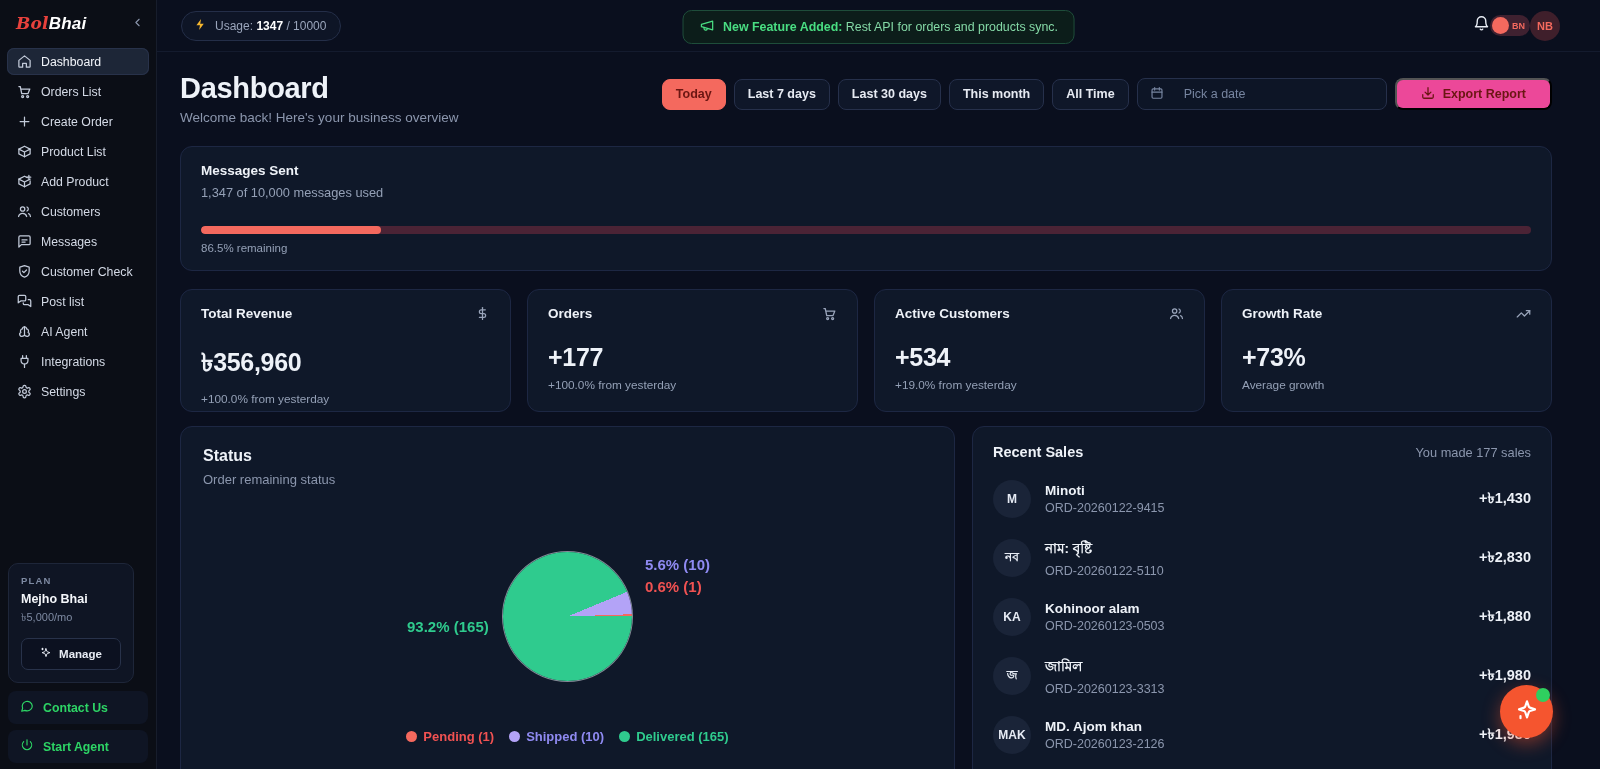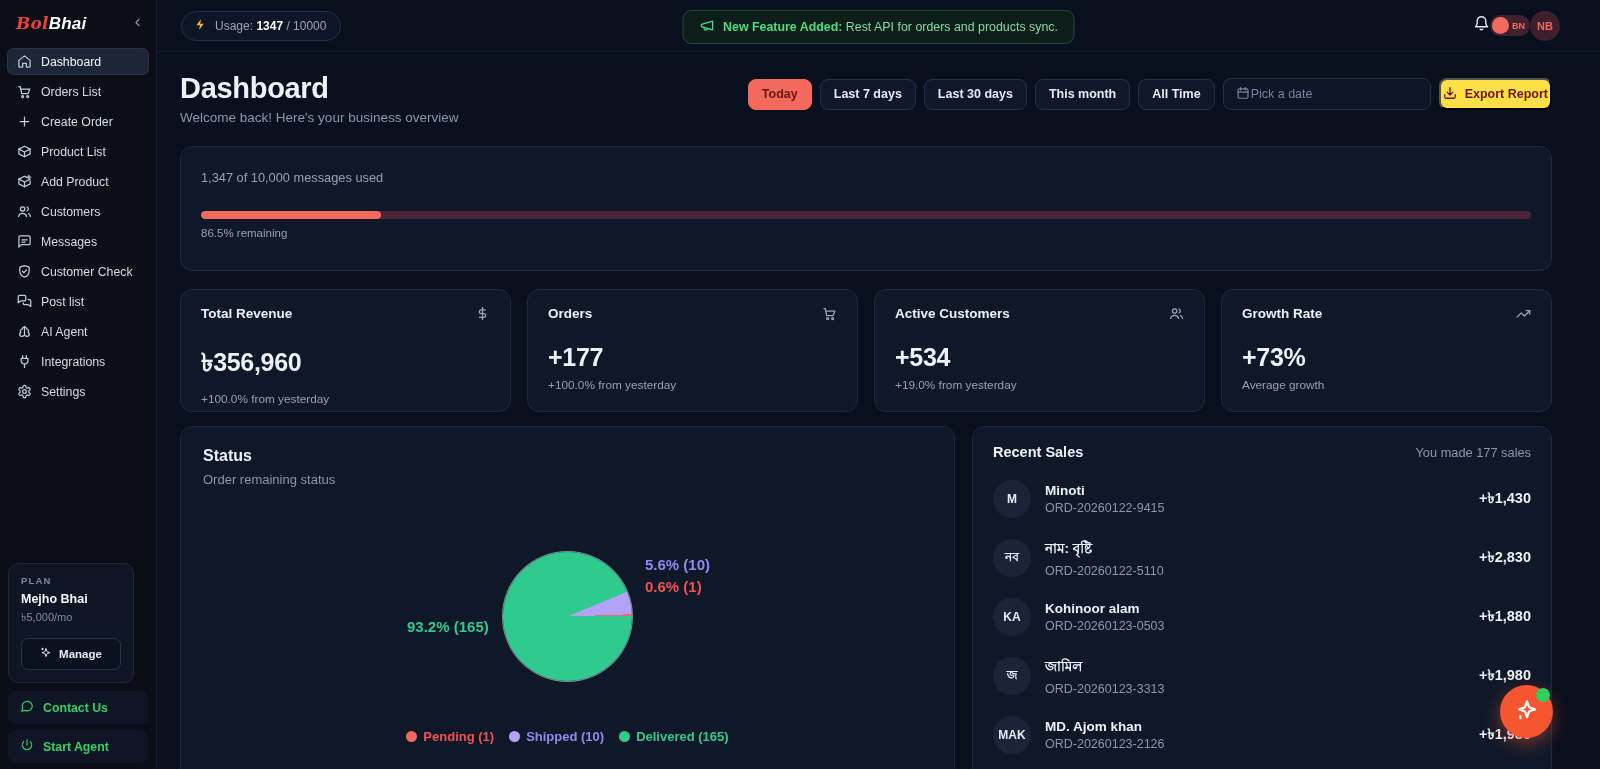--- a/index.html
+++ b/index.html
@@ -82,26 +82,26 @@
   .page-head { display:flex; justify-content:space-between; align-items:flex-start; }
   .page-title { font-size:29px; font-weight:800; letter-spacing:-.3px; }
   .page-sub { font-size:13.5px; color:#8b96ad; margin-top:5px; }
   .filter-row { display:flex; align-items:center; gap:8px; margin-top:6px; }
   .chip {
     height:31px; padding:0 13px; border-radius:8px; background:#0f1729; border:1px solid #26304b;
     color:#e6eaf2; font-size:12.5px; font-weight:700; display:flex; align-items:center; cursor:pointer; white-space:nowrap;
   }
   .chip.active { background:#f4695e; border-color:#f4695e; color:#6b1612; }
   .date-input {
-    height:32px; width:208px; background:#0d1526; border:1px solid #26304b; border-radius:8px;
-    display:flex; align-items:center; gap:1px; padding:0 12px; color:#8b96ad; cursor:pointer;
+    height:32px; width:250px; background:#0d1526; border:1px solid #26304b; border-radius:8px;
+    display:flex; align-items:center; gap:20px; padding:0 12px; color:#8b96ad; cursor:pointer;
   }
   .date-input span { font-size:12.5px; color:#7785a0; }
   .export-btn {
-    height:32px; padding:0 2px; border-radius:8px; background:#fde047; color:#6b1612;
+    height:32px; padding:0 24px; border-radius:8px; background:#ec4899; color:#6b1612;
     font-size:12.5px; font-weight:800; display:flex; align-items:center; gap:8px; cursor:pointer; white-space:nowrap;
   }
 
   .card { background:#0f1829; border:1px solid #1d2743; border-radius:12px; }
 
   .usage-card { margin-top:21px; padding:16px 20px; height:125px; }
   .uc-title { font-size:13.5px; font-weight:700; }
   .uc-sub { font-size:12.8px; color:#94a0b6; margin-top:7px; }
   .progress-track { margin-top:26px; height:8px; border-radius:4px; background:#4b2335; overflow:hidden; }
   .progress-fill { height:100%; border-radius:4px; background:#f4695e; }
@@ -370,20 +370,21 @@
           <span class="ic"><svg width="14" height="14" viewBox="0 0 24 24" fill="none" stroke="currentColor" stroke-width="2.2" stroke-linecap="round" stroke-linejoin="round">
                 <path d="M21 15v4a2 2 0 0 1-2 2H5a2 2 0 0 1-2-2v-4"></path>
                 <path d="M7 10.5 12 15.5l5-5M12 15.5V3"></path>
               </svg></span>
           <span>Export Report</span>
         </button>
       </div>
     </div>
 
     <section class="card usage-card">
+      <div class="uc-title">Messages Sent</div>
       <div class="uc-sub">1,347 of 10,000 messages used</div>
       <div class="progress-track">
         <div class="progress-fill" style="width: 13.5%;"></div>
       </div>
       <div class="uc-remaining">86.5% remaining</div>
     </section>
 
     <section class="stats-row">
       <div class="card stat-card">
         <div class="stat-head">

